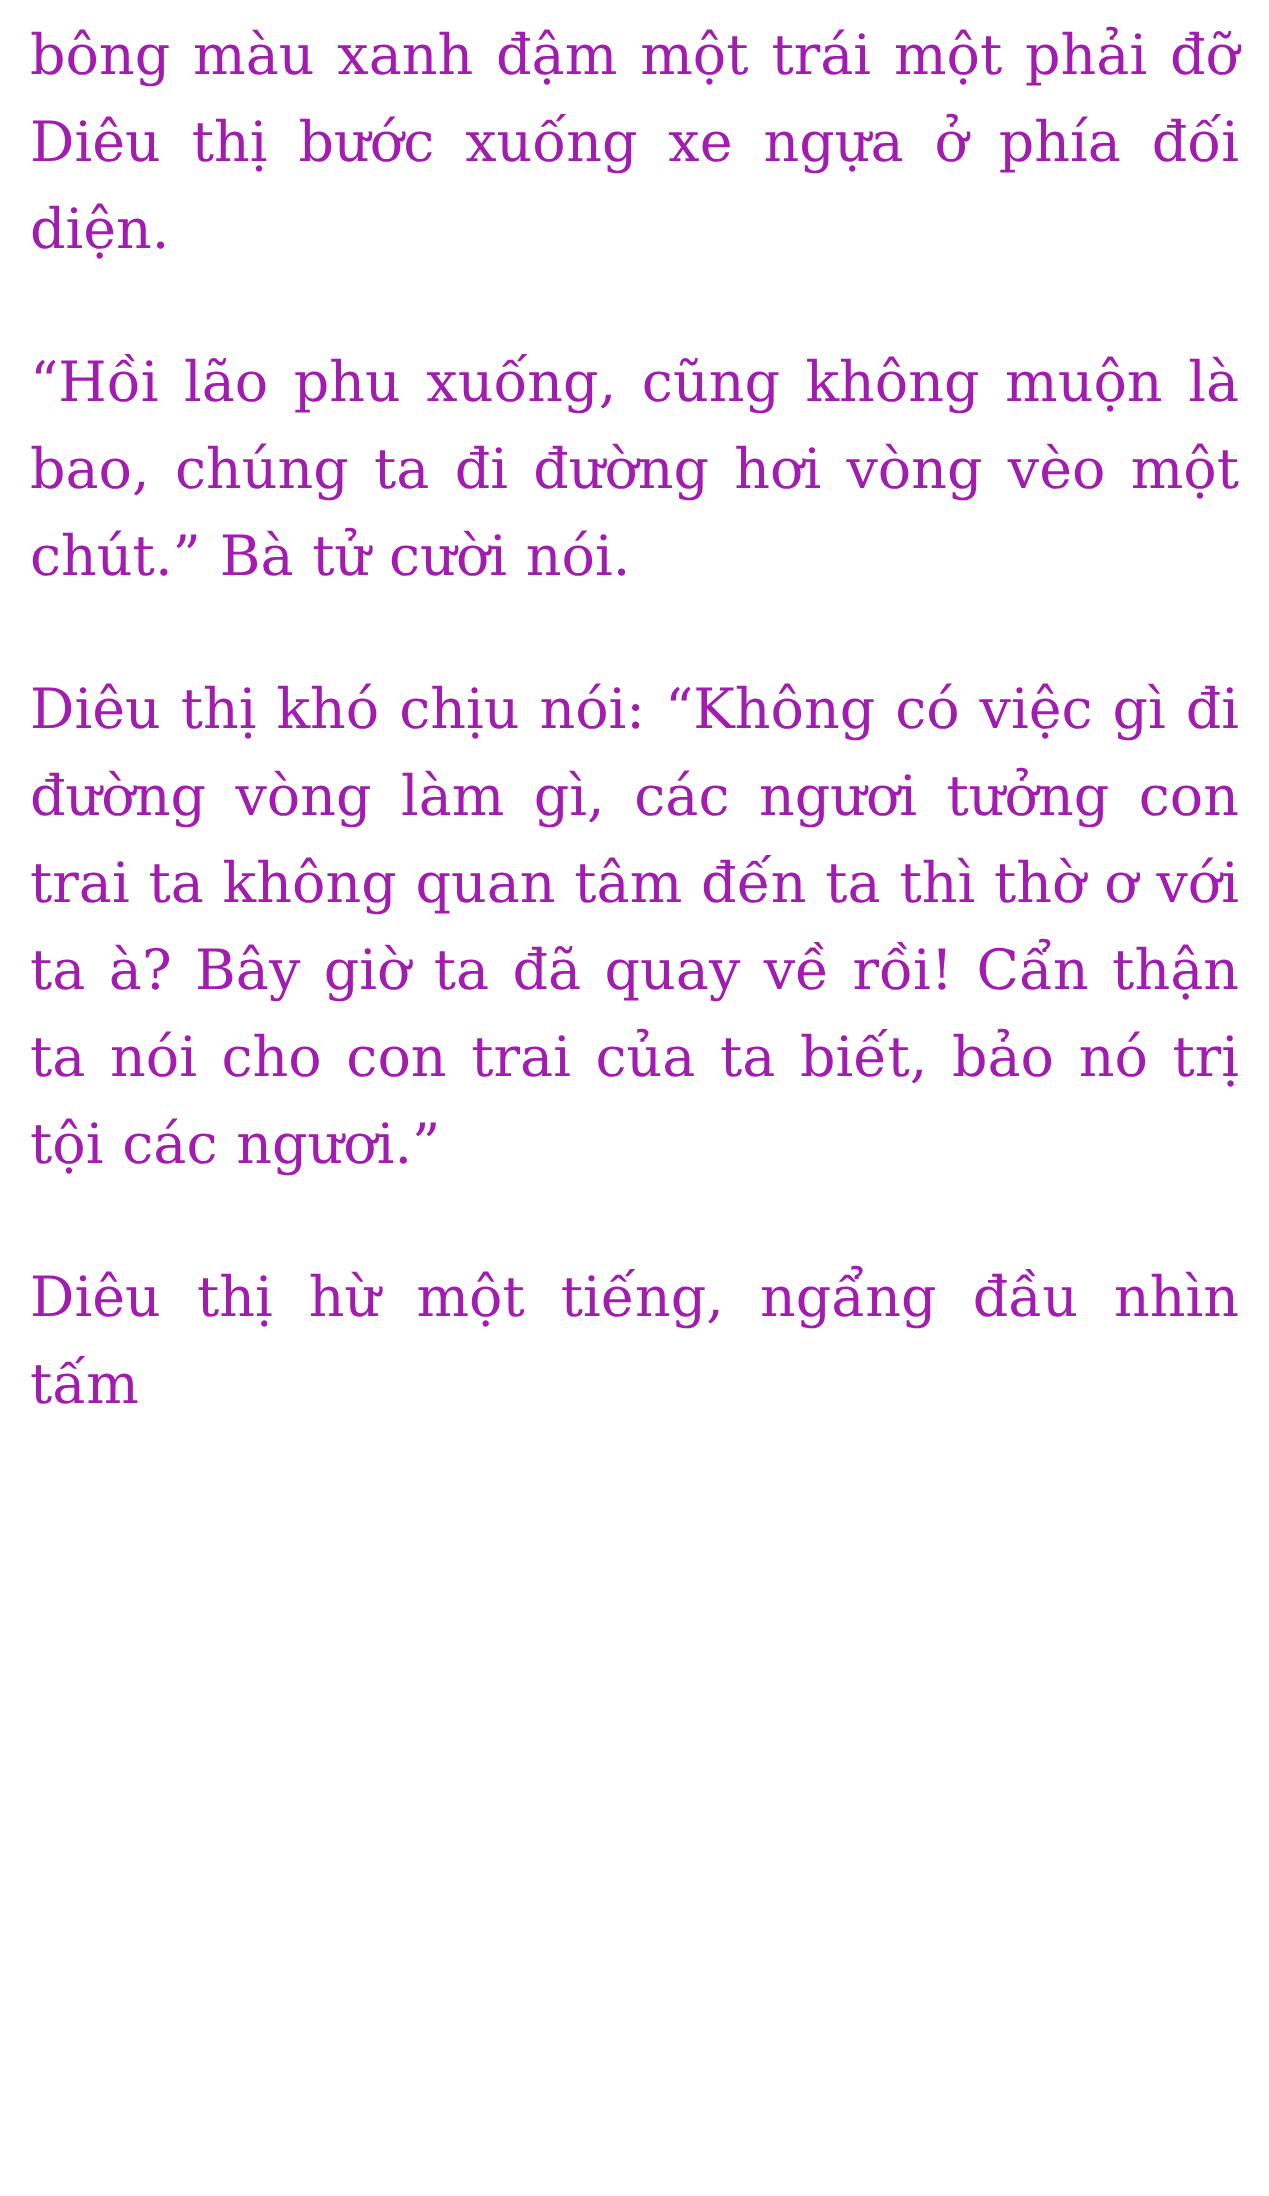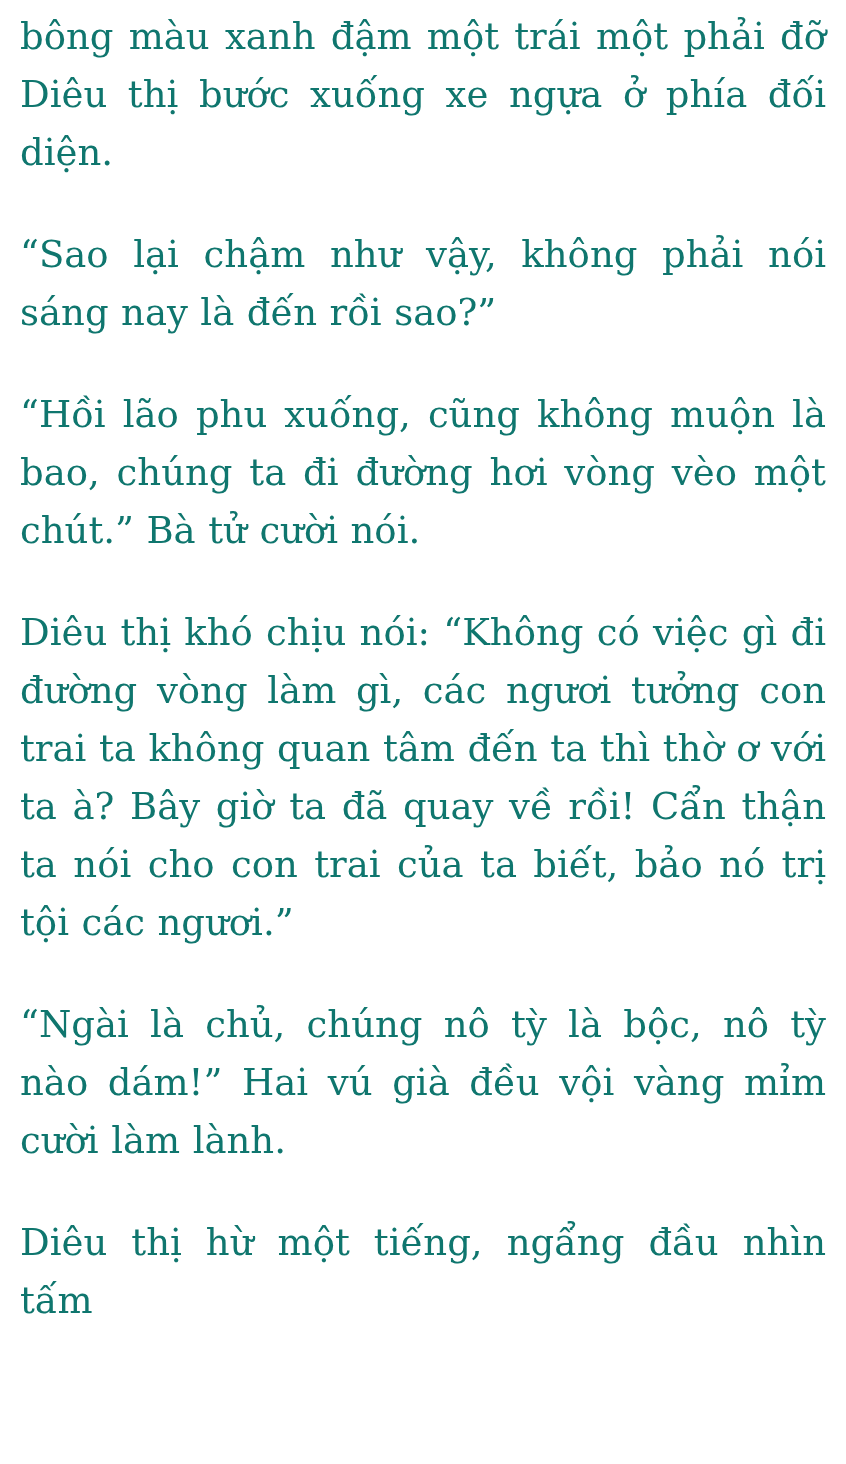--- a/index.html
+++ b/index.html
@@ -12,39 +12,37 @@
     min-height: 1464px;
     font-family: "DejaVu Serif", "Liberation Serif", serif;
   }
   .reader {
     box-sizing: border-box;
     width: 846px;
     padding: 0 20px;
     background: #ffffff;
   }
   .para {
-    color: #0f766e;
+    color: #a21caf;
     font-size: 37px;
     line-height: 58px;
     text-align: justify;
     text-justify: inter-word;
     margin: 0 0 44px 0;
     word-spacing: 0.02em;
     hyphens: none;
   }
   .para:first-child {
     margin-top: 8px;
   }
   .para:last-child {
     margin-bottom: 0;
   }
 </style>
 </head>
 <body>
 
 <div class="reader">
   <p class="para">bông màu xanh đậm một trái một phải đỡ Diêu thị bước xuống xe ngựa ở phía đối diện.</p>
-  <p class="para">“Sao lại chậm như vậy, không phải nói sáng nay là đến rồi sao?”</p>
   <p class="para">“Hồi lão phu xuống, cũng không muộn là bao, chúng ta đi đường hơi vòng vèo một chút.” Bà tử cười nói.</p>
   <p class="para">Diêu thị khó chịu nói: “Không có việc gì đi đường vòng làm gì, các ngươi tưởng con trai ta không quan tâm đến ta thì thờ ơ với ta à? Bây giờ ta đã quay về rồi! Cẩn thận ta nói cho con trai của ta biết, bảo nó trị tội các ngươi.”</p>
-  <p class="para">“Ngài là chủ, chúng nô tỳ là bộc, nô tỳ nào dám!” Hai vú già đều vội vàng mỉm cười làm lành.</p>
   <p class="para">Diêu thị hừ một tiếng, ngẩng đầu nhìn tấm</p>
 </div>
 
 </body></html>

